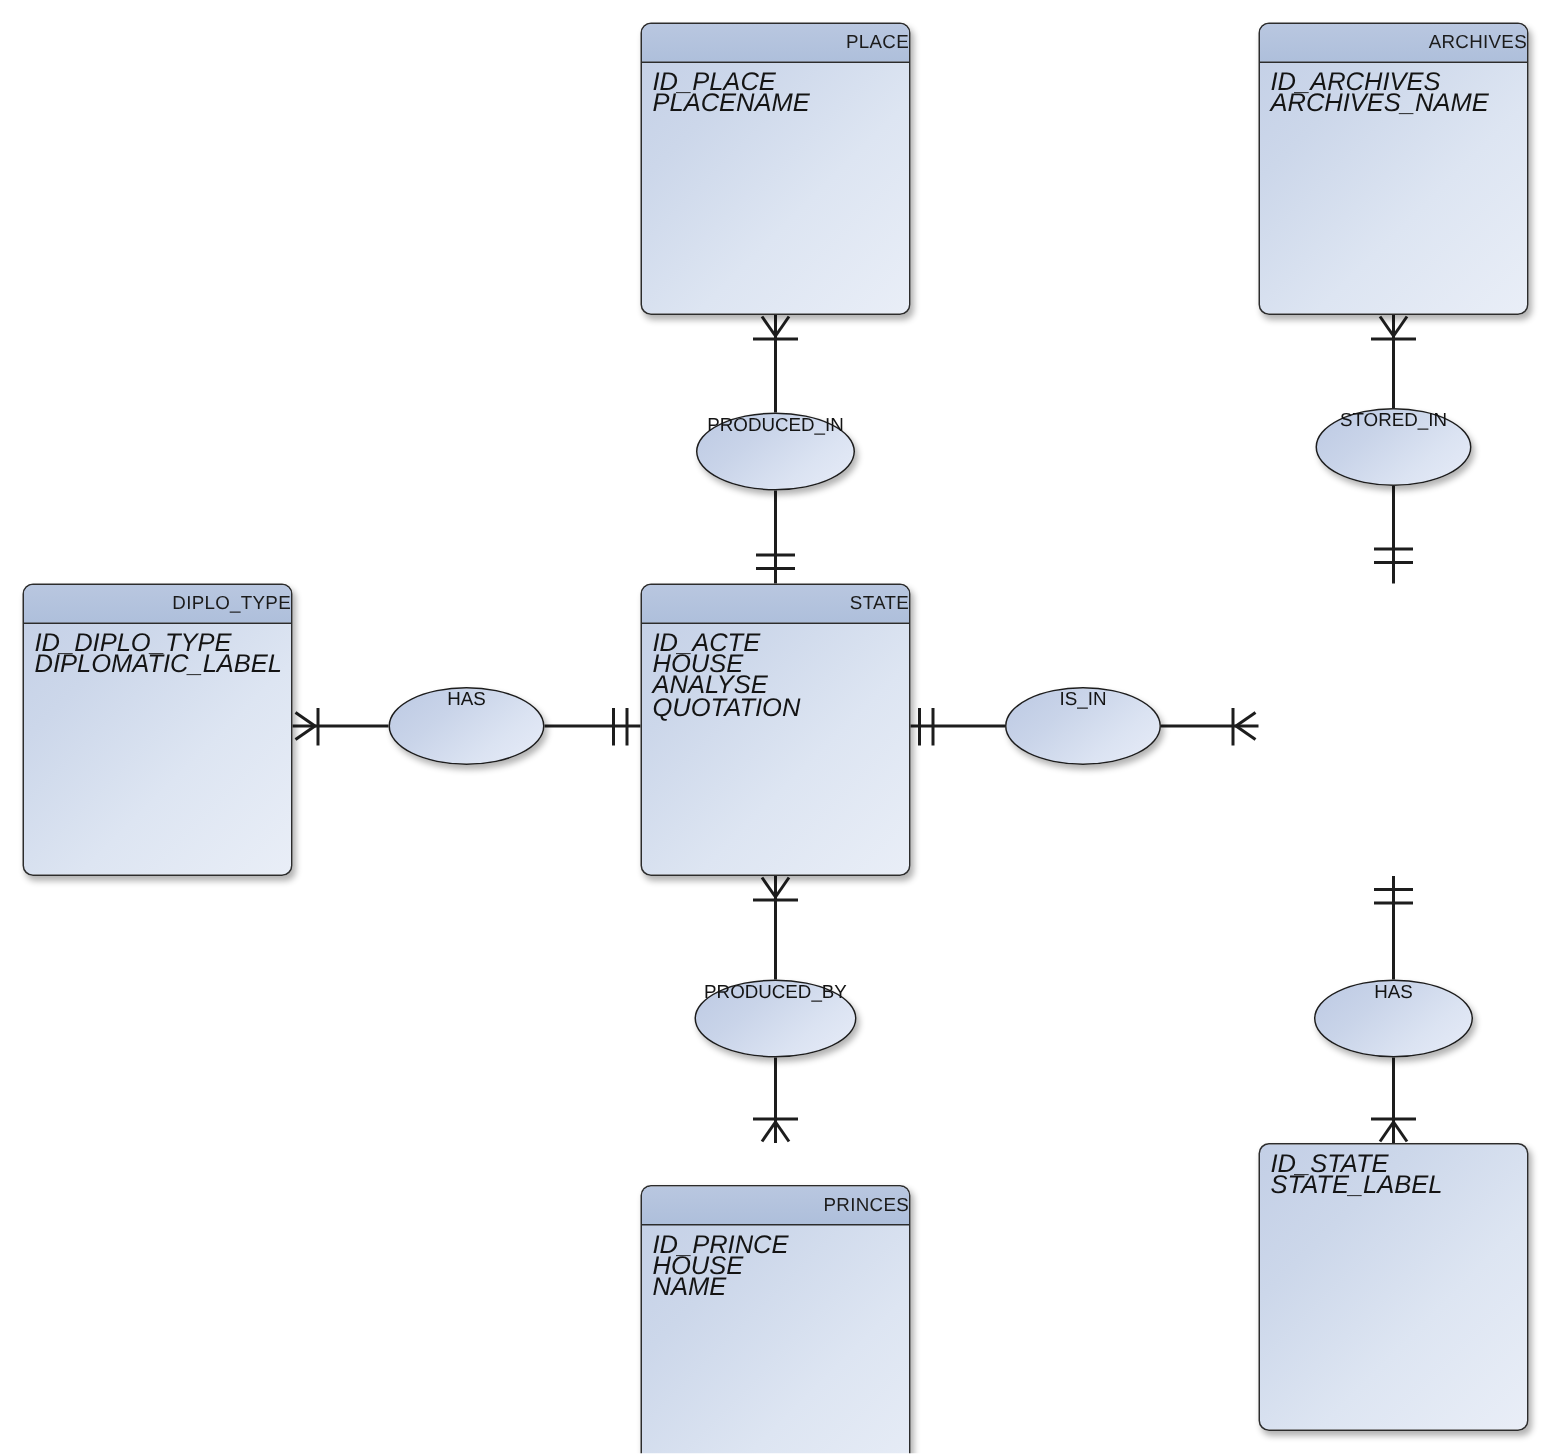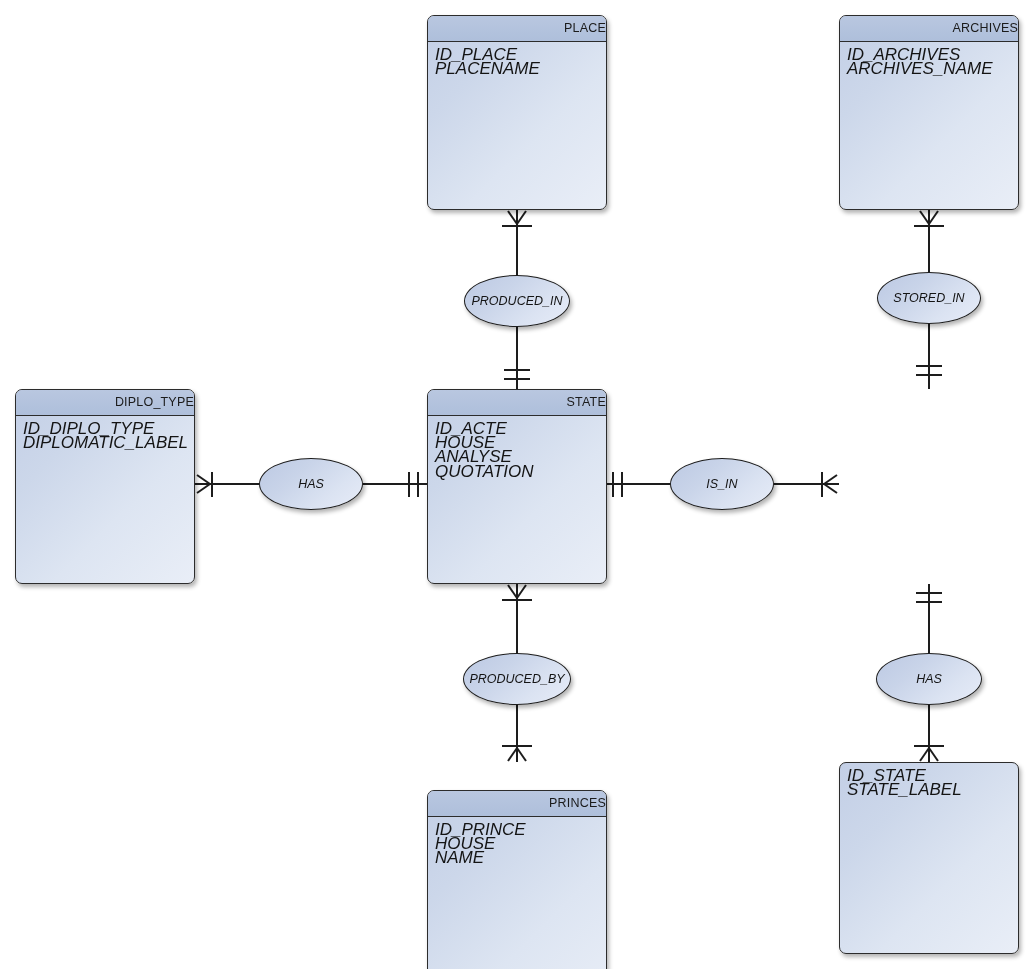--- a/index.html
+++ b/index.html
@@ -55,24 +55,23 @@
 
   
   .rel{
     position:absolute;
     box-sizing:border-box;
     border:1px solid #1d1d1d;
     border-radius:50%;
     background:linear-gradient(140deg,#bcc9e3 0%,#c9d4e9 35%,#dbe3f2 70%,#e7ecf8 100%);
     box-shadow:2px 3px 4px rgba(0,0,0,0.30);
     display:flex;
-    align-items:center;
+    align-items:flex-start;
     justify-content:center;
     z-index:4;
-    font-style:italic;
   }
   .rel span{
     font-size:12.5px;
     color:#141414;
     white-space:nowrap;
   }
 </style>
 </head>
 <body>
 

